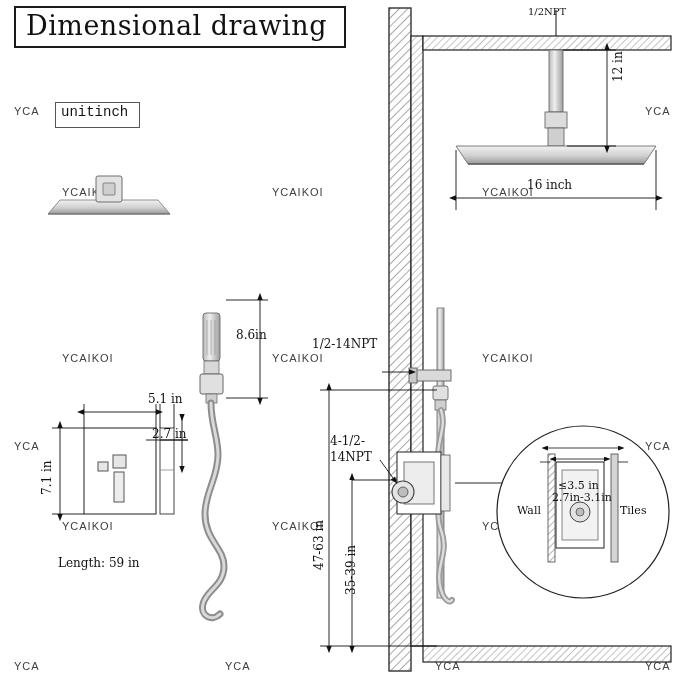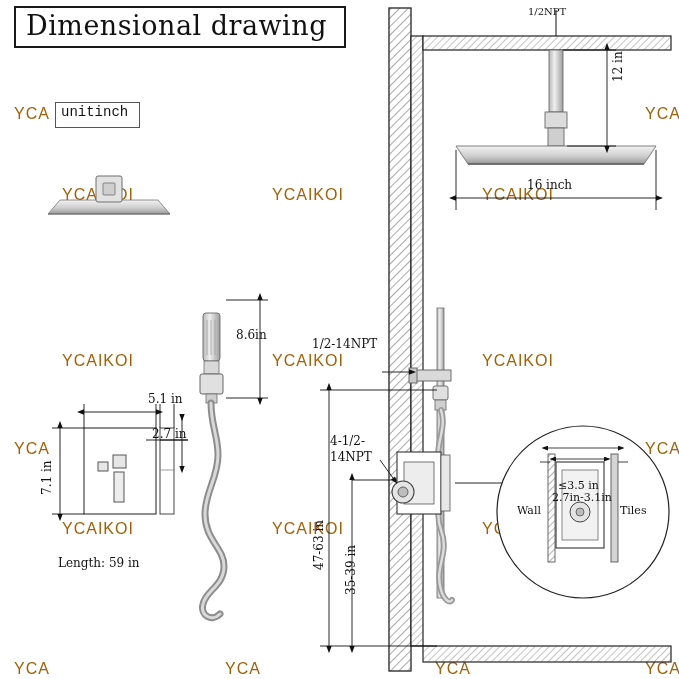--- a/index.html
+++ b/index.html
@@ -47,22 +47,22 @@
   .unit-text {
     position: absolute;
     left: 61px;
     top: 104px;
     font-size: 14px;
     color: #111;
     font-family: Liberation Mono, monospace;
   }
   .wm {
     position: absolute;
-    font-size: 16px;
-    color: #a16207;
+    font-size: 11px;
+    color: #404040;
     font-family: "Liberation Sans", sans-serif;
     letter-spacing: 1px;
     pointer-events: none;
     user-select: none;
   }
   .lbl {
     position: absolute;
     font-size: 12px;
     color: #111;
     font-family: "DejaVu Serif", serif;

